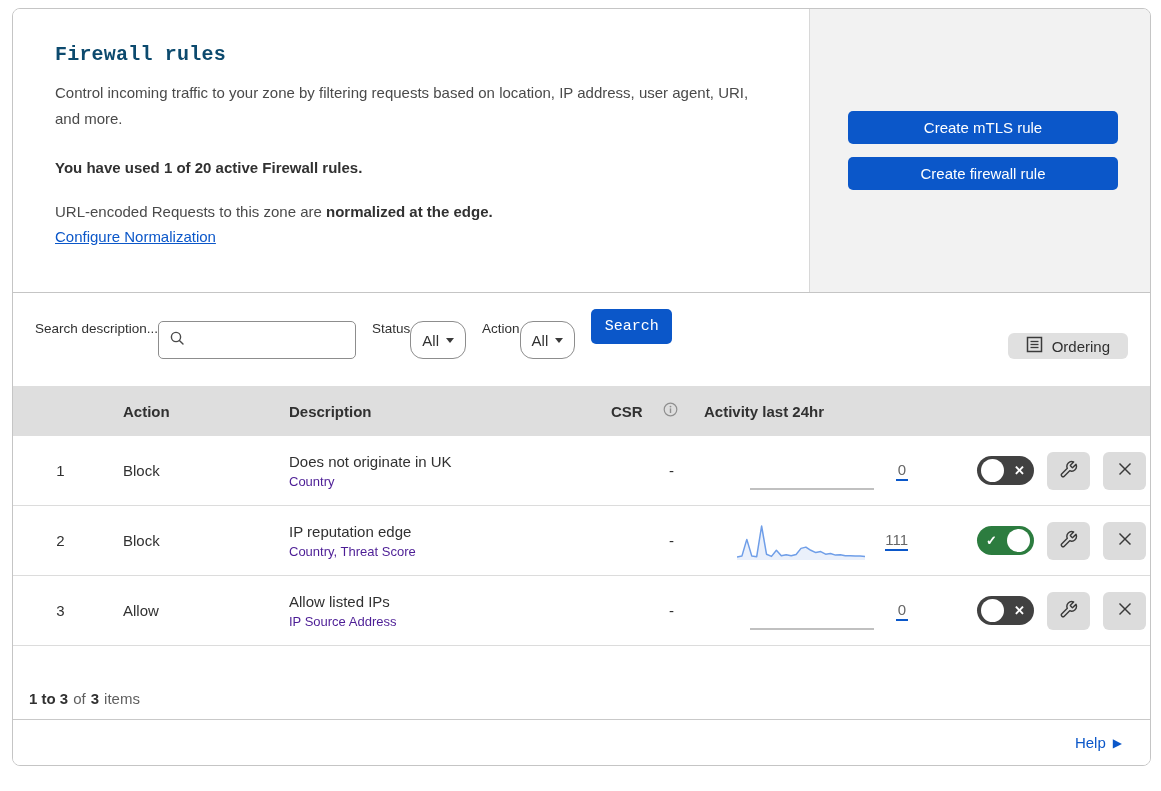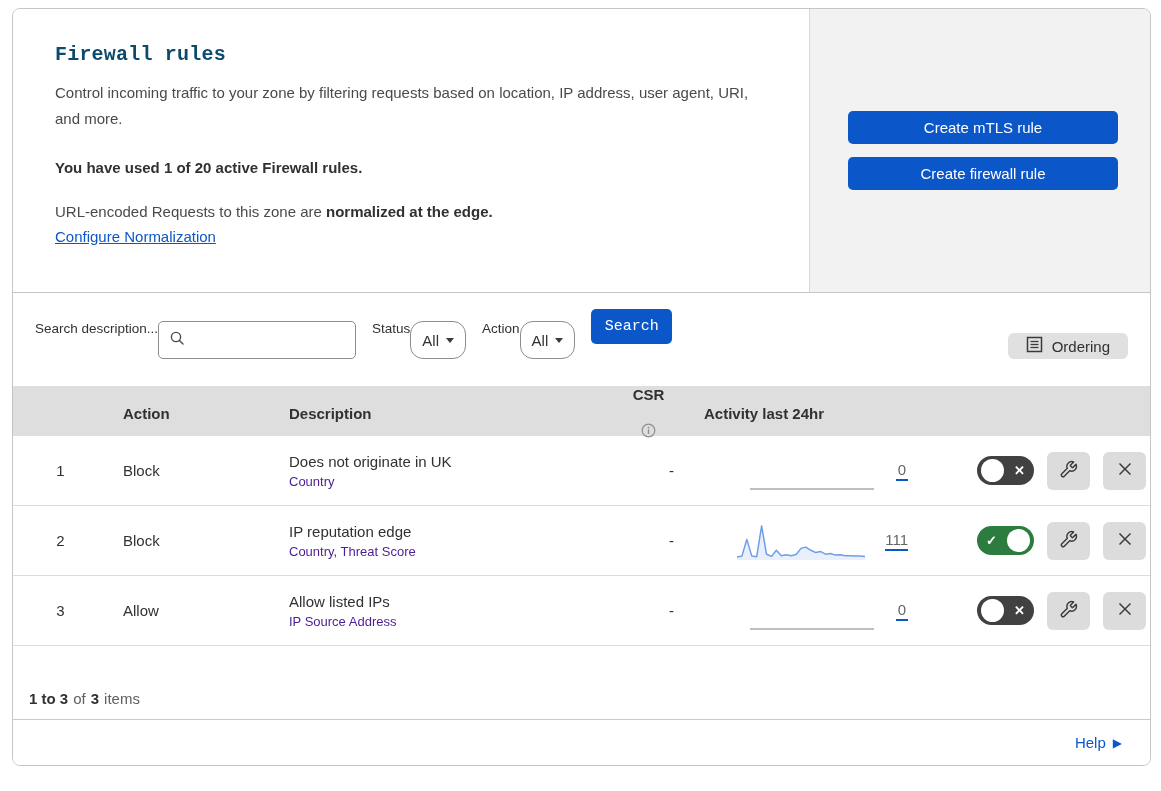--- a/index.html
+++ b/index.html
@@ -67,21 +67,21 @@
   .btn-ordering {
     height: 26px; padding: 0 18px; background: #e0e0e0; color: #313131;
     border: none; border-radius: 6px; font-size: 15px; font-family: inherit; cursor: pointer;
     display: flex; align-items: center; gap: 9px;
   }
   
   .tgrid { display: grid; grid-template-columns: 95px 173px 320px 85px 230px 1fr; align-items: center; }
   .thead { background: #dedede; height: 50px; font-size: 15px; font-weight: 700; color: #313131; }
   .th-action { padding-left: 15px; }
   .th-desc { padding-left: 8px; }
-  .th-csr { display: flex; align-items: center; gap: 20px; padding-left: 10px; flex-direction: column; }
+  .th-csr { display: flex; align-items: center; gap: 20px; padding-left: 10px; }
   .th-activity { padding-left: 18px; }
   .trow { height: 70px; border-bottom: 1px solid #dcdcdc; font-size: 15px; background: #fff; }
   .cell-index { text-align: center; color: #313131; }
   .cell-action { padding-left: 15px; color: #313131; }
   .cell-desc { padding-left: 8px; }
   .desc-title { font-size: 15px; color: #313131; }
   .desc-sub { font-size: 13px; color: #4c1d95; margin-top: 4px; }
   .cell-csr { text-align: right; padding-right: 12px; color: #313131; }
   .cell-activity { display: flex; align-items: center; justify-content: flex-end; gap: 20px; padding-right: 8px; }
   .spark { width: 128px; height: 40px; flex: none; }

